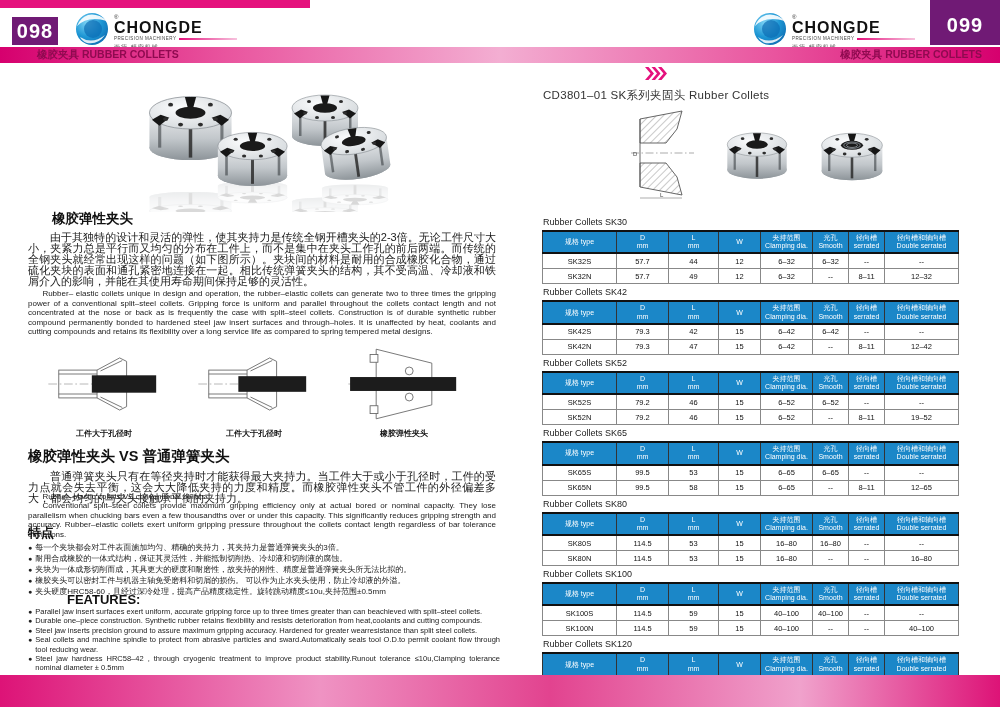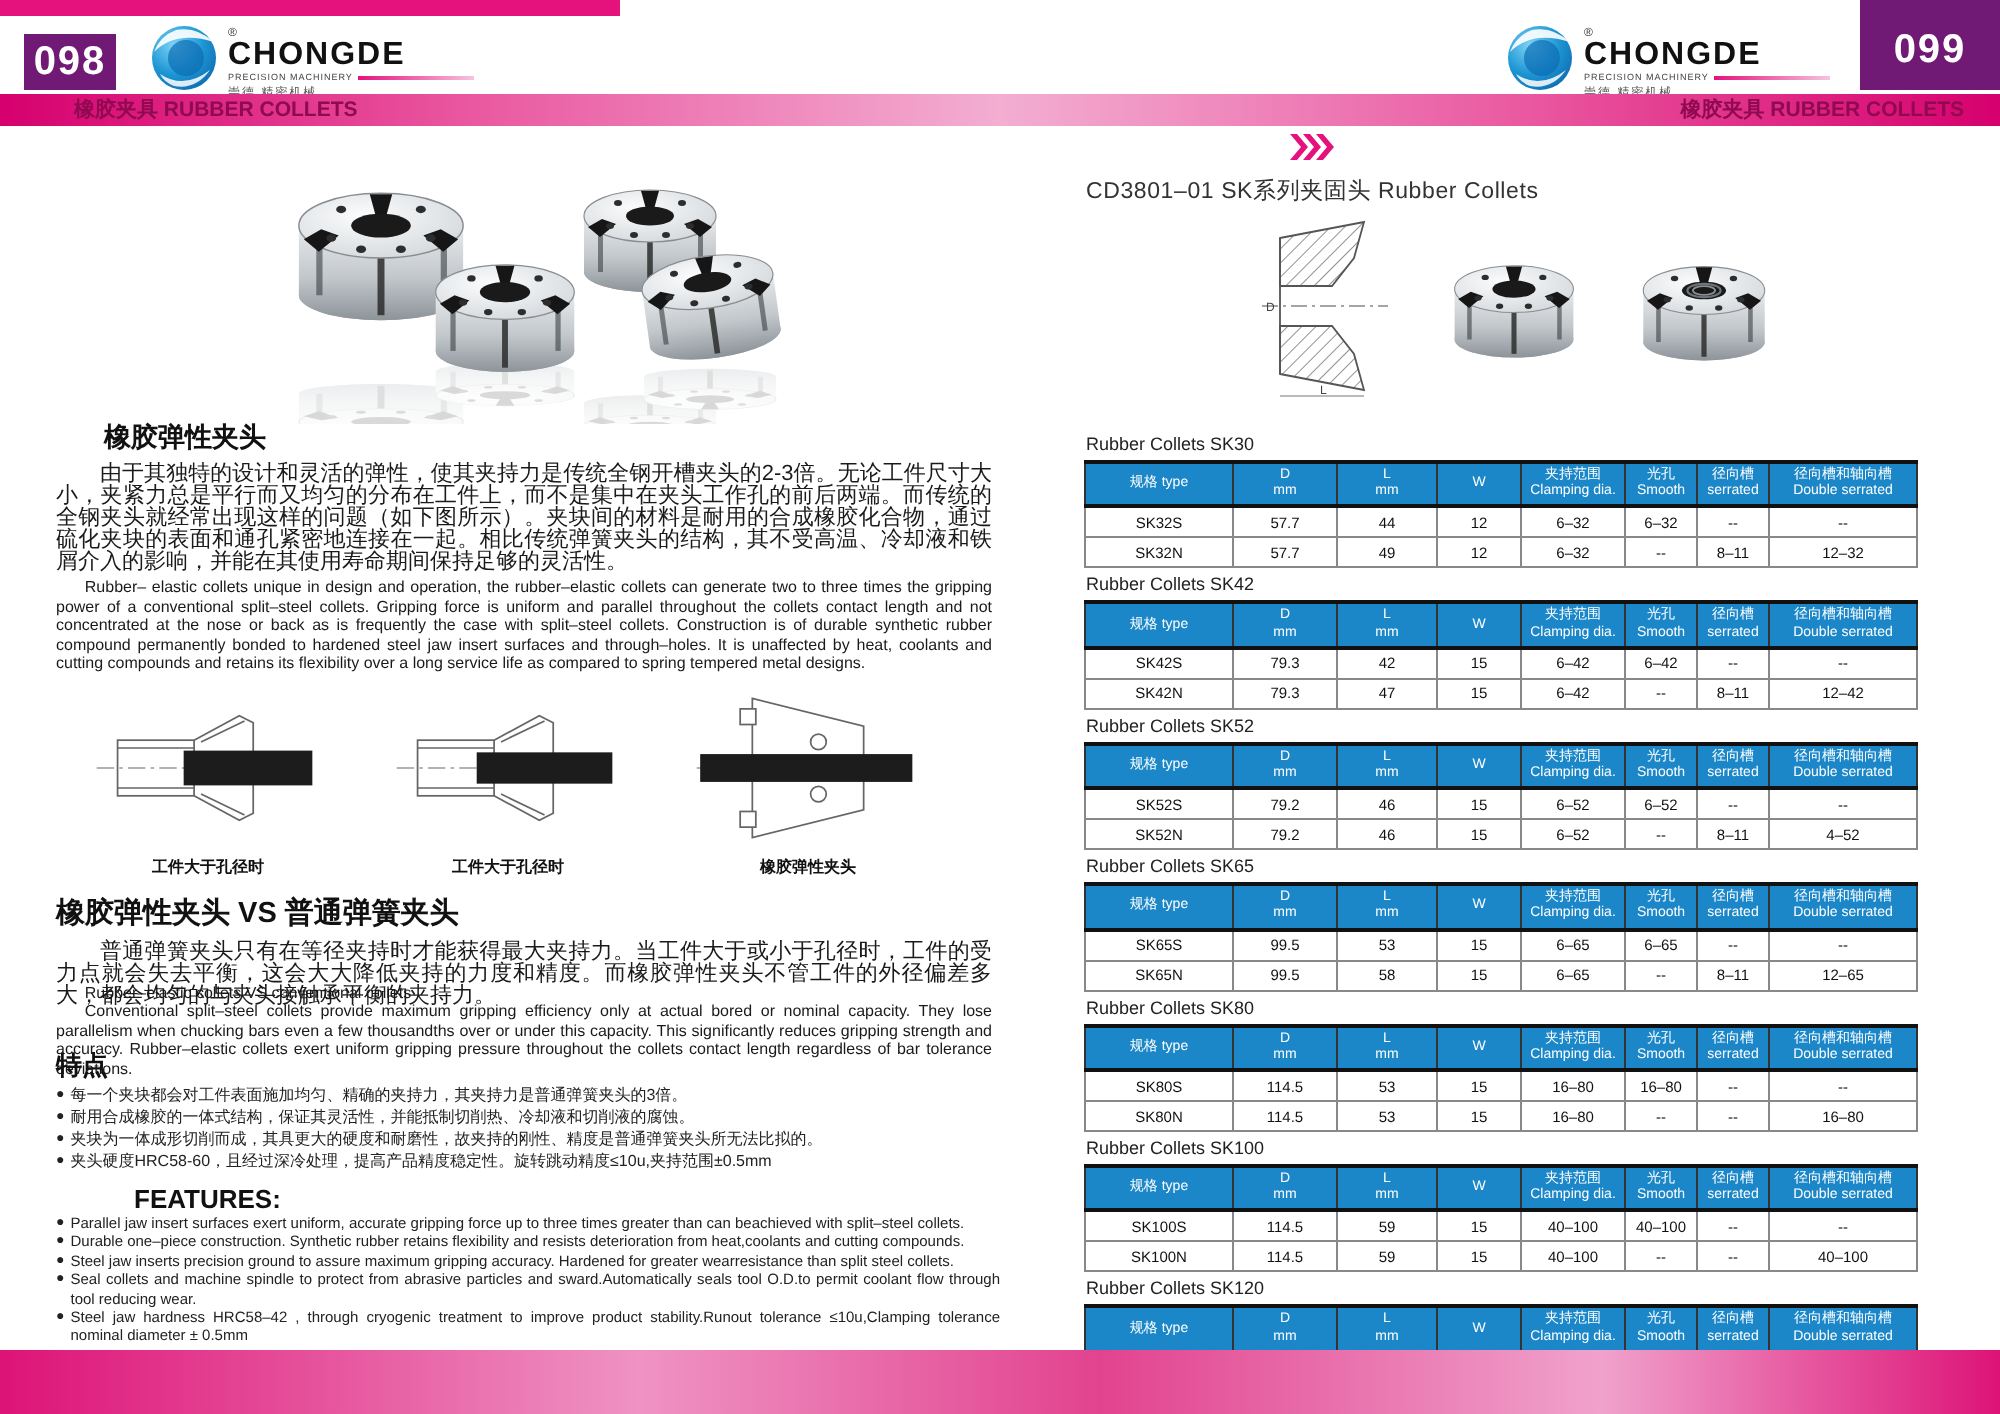--- a/index.html
+++ b/index.html
@@ -247,20 +247,24 @@
       <div class="li">
         <span class="dot">●</span>
         <span class="litext">耐用合成橡胶的一体式结构，保证其灵活性，并能抵制切削热、冷却液和切削液的腐蚀。</span>
       </div>
       <div class="li">
         <span class="dot">●</span>
         <span class="litext">夹块为一体成形切削而成，其具更大的硬度和耐磨性，故夹持的刚性、精度是普通弹簧夹头所无法比拟的。</span>
       </div>
       <div class="li">
         <span class="dot">●</span>
+        <span class="litext">橡胶夹头可以密封工件与机器主轴免受磨料和切屑的损伤。 可以作为止水夹头使用，防止冷却液的外溢。</span>
+      </div>
+      <div class="li">
+        <span class="dot">●</span>
         <span class="litext">夹头硬度HRC58-60，且经过深冷处理，提高产品精度稳定性。旋转跳动精度≤10u,夹持范围±0.5mm</span>
       </div>
     </div>
 
   <div class="h-cn" id="h4">FEATURES:</div>
   <div class="blist" id="en-bullets">
       <div class="li">
         <span class="dot">●</span>
         <span class="litext">Parallel jaw insert surfaces exert uniform, accurate gripping force up to three times greater than can beachieved with split–steel collets.</span>
       </div>
@@ -513,21 +517,21 @@
               <td>--</td>
             </tr>
             <tr>
               <td>SK52N</td>
               <td>79.2</td>
               <td>46</td>
               <td>15</td>
               <td>6–52</td>
               <td>--</td>
               <td>8–11</td>
-              <td>4–52</td>
+              <td>19–52</td>
             </tr>
           </tbody>
         </table>
       </div>
       <div class="tblock">
         <div class="tlabel">Rubber Collets SK65</div>
         <table class="spec-table">
           <colgroup>
             <col class="c0">
             <col class="c1">

